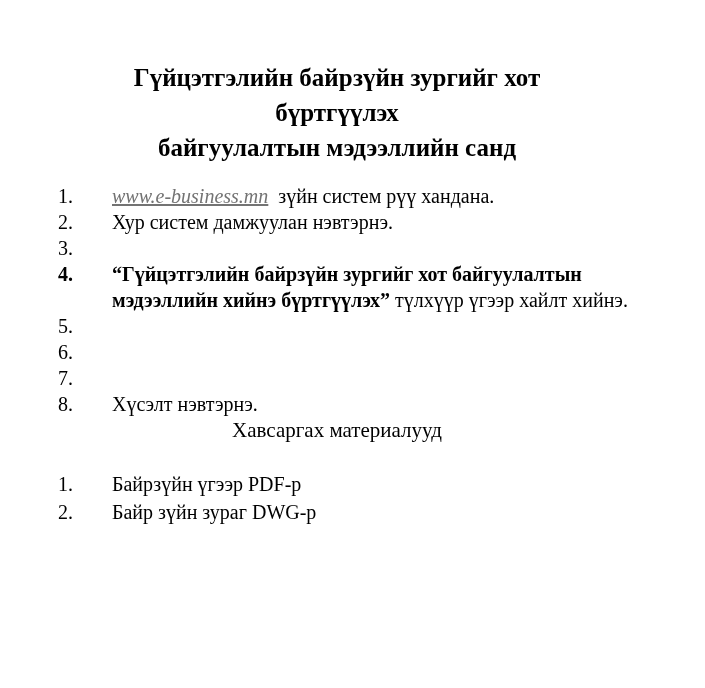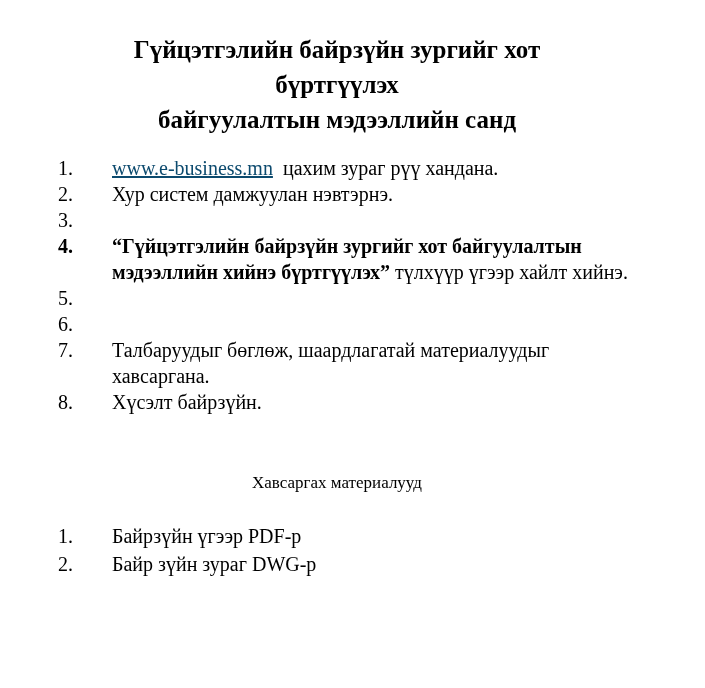--- a/index.html
+++ b/index.html
@@ -6,21 +6,21 @@
   html, body {
     width: 705px; height: 688px;
     background: #ffffff;
     overflow: hidden;
     font-family: "Liberation Serif", "DejaVu Serif", serif;
     color: #000000;
   }
   .doc {
     width: 614px;
     margin-left: 30px;
-    padding-top: 32px;
+    padding-top: 60px;
   }
   .title {
     text-align: center;
     font-size: 25px;
     font-weight: bold;
     line-height: 35px;
   }
   .steps {
     margin-top: 18px;
     font-size: 20px;
@@ -32,28 +32,28 @@
   }
   .num {
     width: 54px;
     flex: 0 0 54px;
   }
   .num.bold { font-weight: bold; }
   .txt { flex: 1; }
   .pre { white-space: pre-wrap; }
   .bold-seg { font-weight: bold; }
   a.link {
-    color: #0c4a6e;
+    color: #737373;
     text-decoration: underline;
     cursor: pointer;
+    font-style: italic;
   }
   .attach-heading {
-    margin-top: 54px;
     text-align: center;
-    font-size: 17px;
+    font-size: 21px;
     line-height: 27px;
     font-weight: normal;
   }
   .attach-list {
     margin-top: 26px;
     font-size: 20px;
     line-height: 28px;
   }
 </style>
 </head>
@@ -64,21 +64,21 @@
   <div class="title">
     <div>Гүйцэтгэлийн байрзүйн зургийг хот</div>
     <div>бүртгүүлэх</div>
     <div>байгуулалтын мэдээллийн санд</div>
   </div>
 
   <div class="steps">
 
     <div class="row">
       <span class="num">1.</span>
-      <span class="txt"><a class="link">www.e-business.mn</a><span class="pre">  цахим зураг рүү хандана.</span></span>
+      <span class="txt"><a class="link">www.e-business.mn</a><span class="pre">  зүйн систем рүү хандана.</span></span>
     </div>
 
     <div class="row">
       <span class="num">2.</span>
       <span class="txt">Хур систем дамжуулан нэвтэрнэ.</span>
     </div>
 
     <div class="row">
       <span class="num">3.</span>
     </div>
@@ -91,26 +91,25 @@
     <div class="row">
       <span class="num">5.</span>
     </div>
 
     <div class="row">
       <span class="num">6.</span>
     </div>
 
     <div class="row">
       <span class="num">7.</span>
-      <span class="txt">Талбаруудыг бөглөж, шаардлагатай материалуудыг хавсаргана.</span>
     </div>
 
     <div class="row">
       <span class="num">8.</span>
-      <span class="txt">Хүсэлт байрзүйн.</span>
+      <span class="txt">Хүсэлт нэвтэрнэ.</span>
     </div>
 
   </div>
 
   <div class="attach-heading">Хавсаргах материалууд</div>
 
   <div class="attach-list">
 
     <div class="row">
       <span class="num">1.</span>

